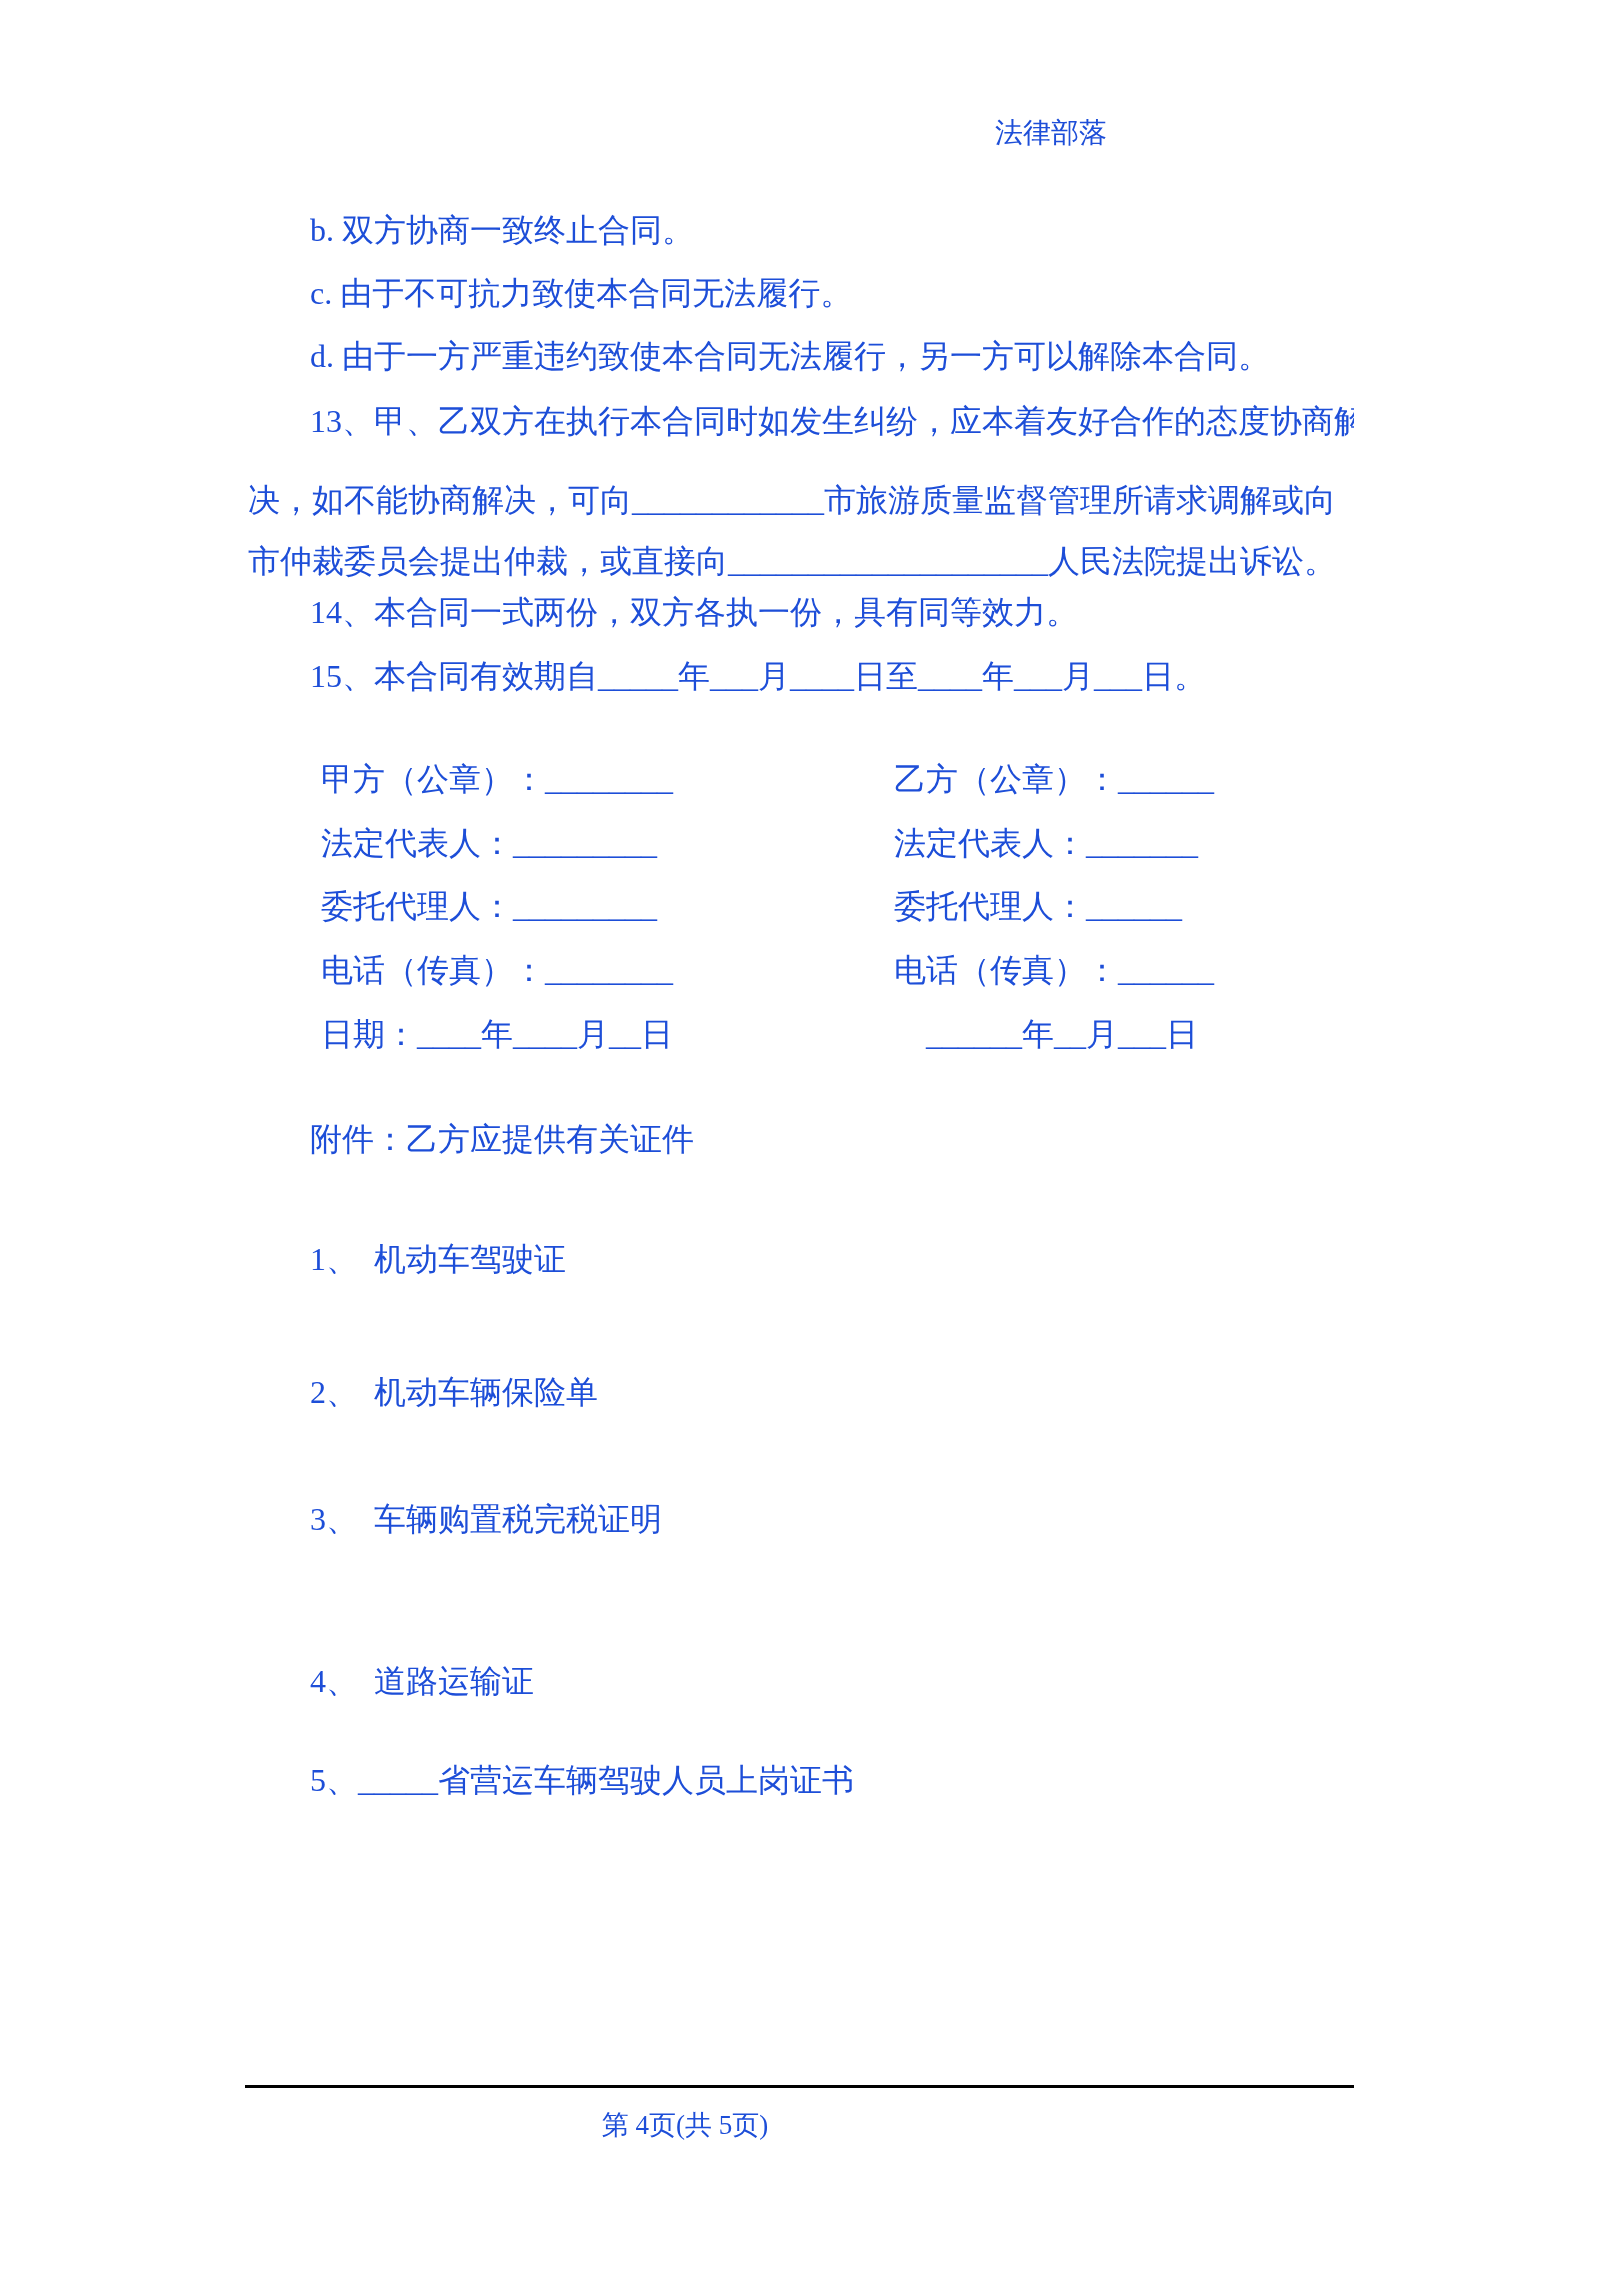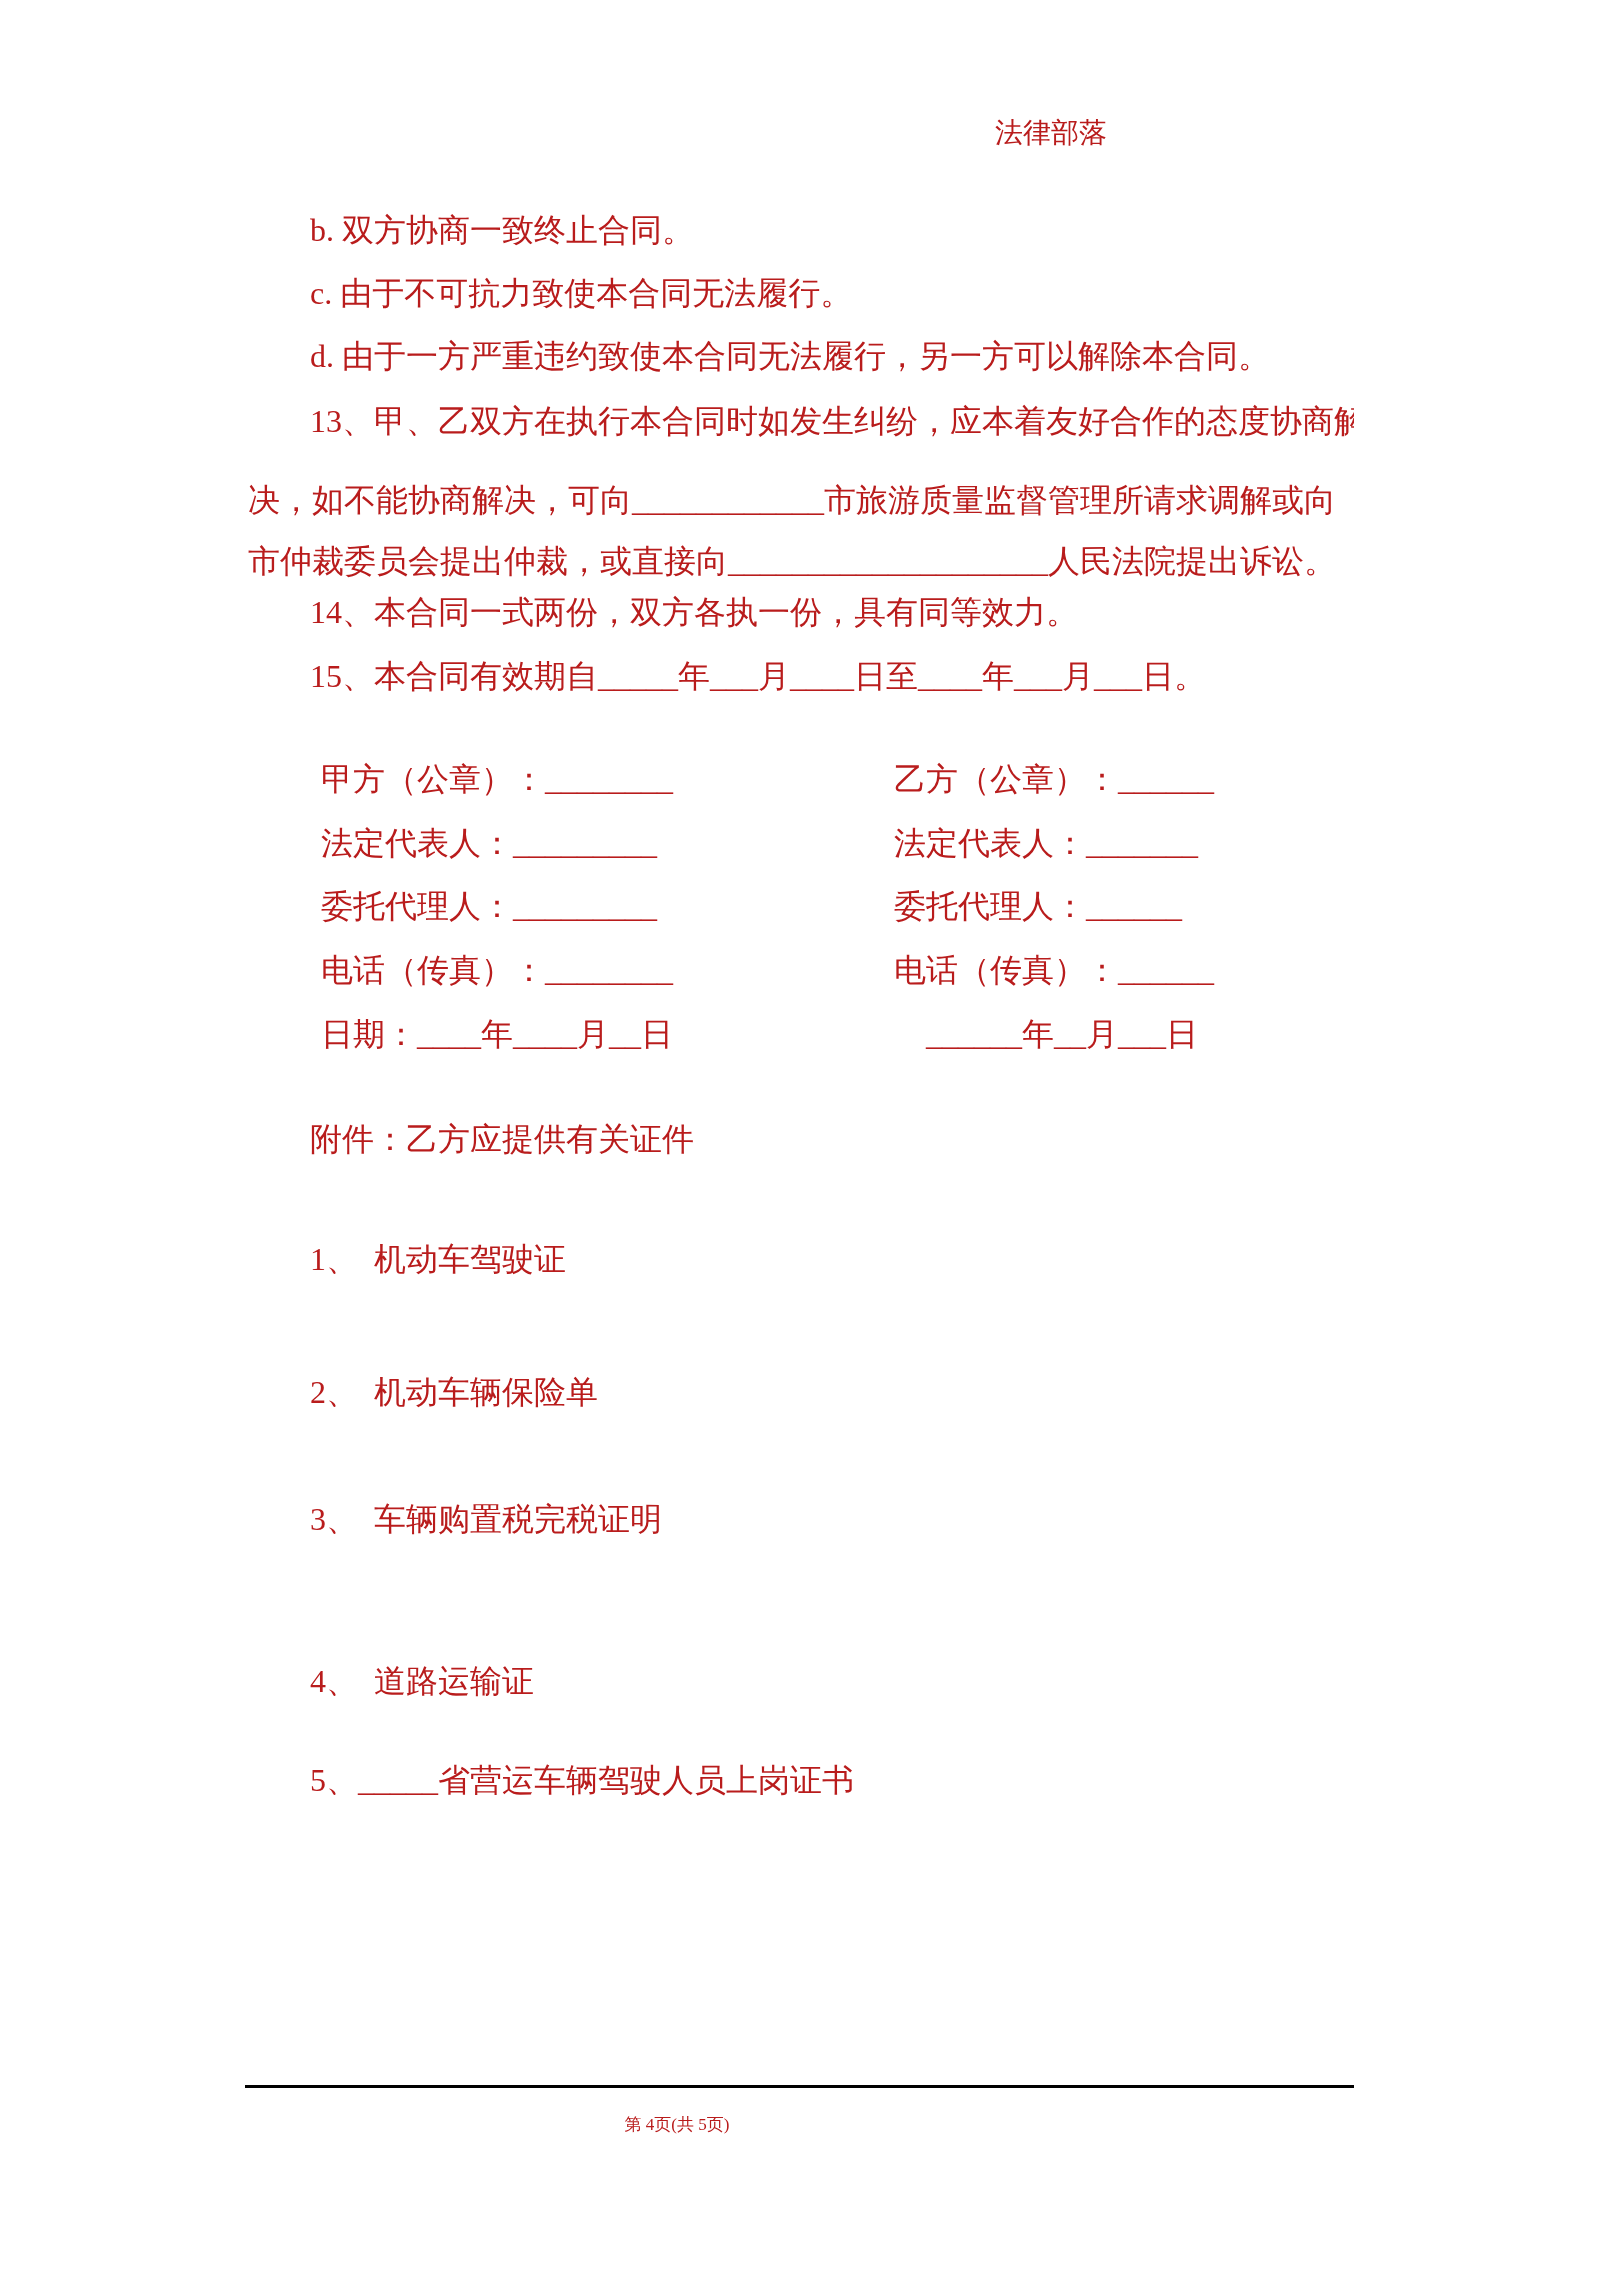--- a/index.html
+++ b/index.html
@@ -5,21 +5,21 @@
   html, body {
     margin: 0;
     padding: 0;
     background: #ffffff;
   }
   .page {
     position: relative;
     width: 1354px;
     height: 2294px;
     background: #ffffff;
-    color: #b91c1c;
+    color: #1d4ed8;
     font-family: "Liberation Serif", "DejaVu Serif", serif;
     font-size: 32px;
     overflow: hidden;
   }
   .line {
     position: absolute;
     line-height: 40px;
     white-space: pre;
     letter-spacing: 0;
   }
@@ -60,23 +60,24 @@
     width: 1135px;
     height: 2.7px;
     background: #000000;
   }
   .page-number {
     position: absolute;
     top: 2105px;
     left: 0;
     width: 100%;
     text-align: center;
-    font-size: 17px;
+    font-size: 27px;
     line-height: 40px;
     white-space: pre;
+    padding-left: 8px;
   }
 </style>
 </head>
 <body>
 
 <div class="page">
 
   <div class="brand">法律部落</div>
 
   <div class="line indent" style="top:210px">b. 双方协商一致终止合同。</div>

